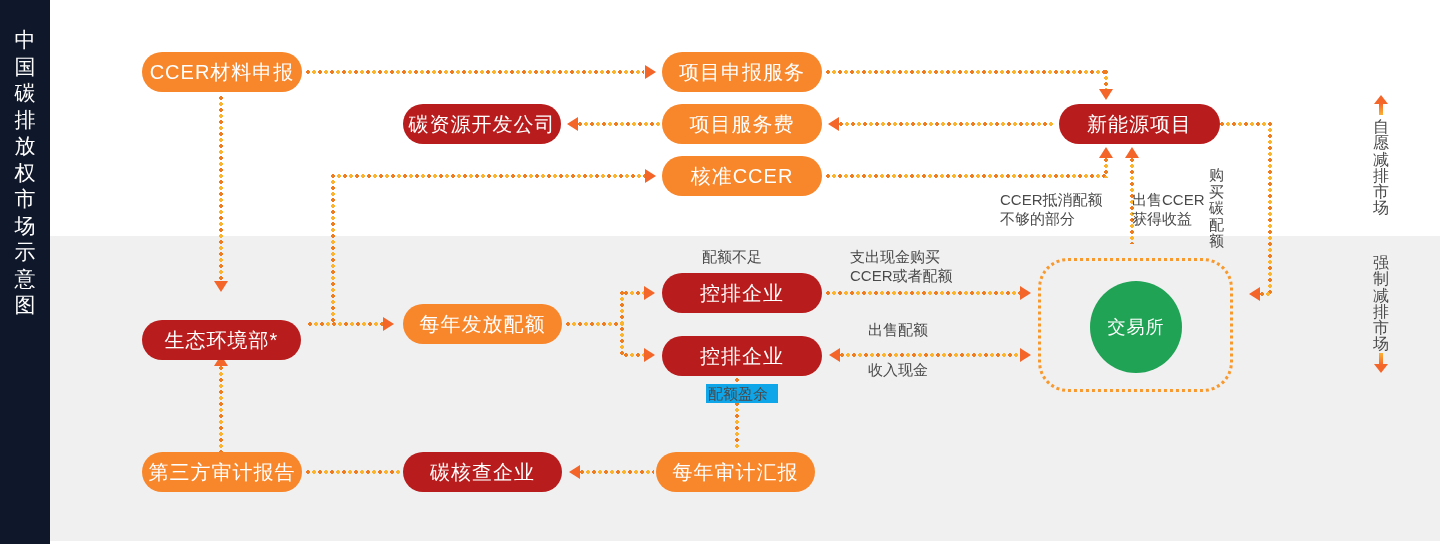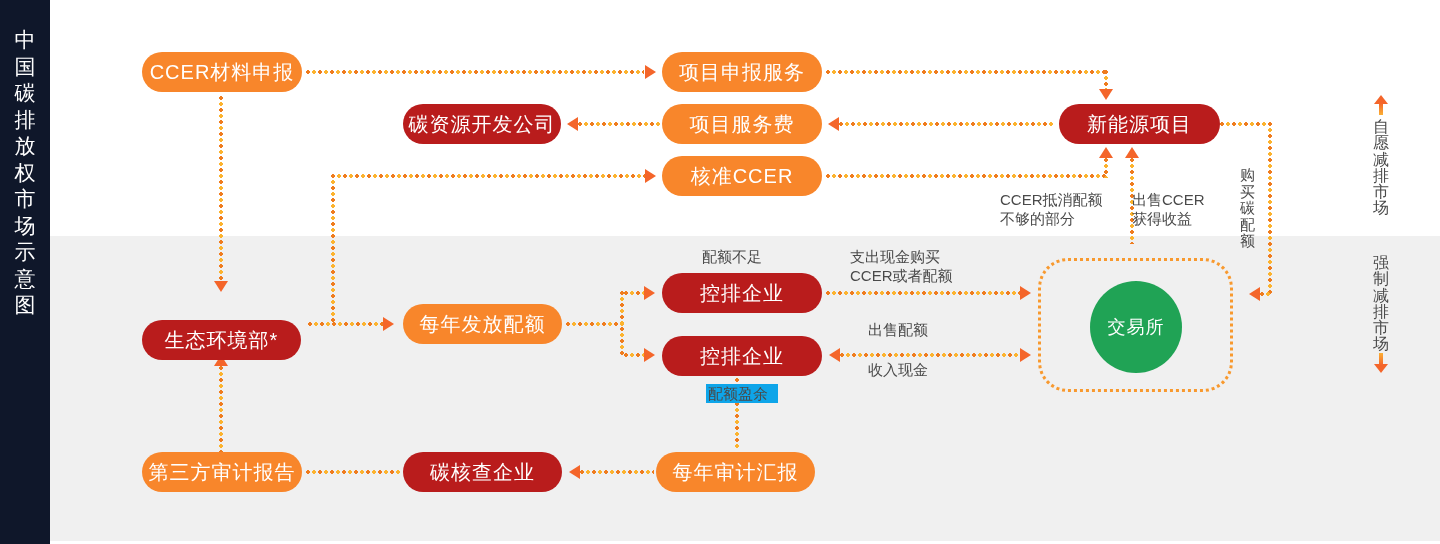--- a/index.html
+++ b/index.html
@@ -175,21 +175,21 @@
   <div class="lbl" style="left:868px;top:320px;width:120px;">出售配额</div>
   <div class="lbl" style="left:868px;top:360px;width:120px;">收入现金</div>
   <div class="lbl" style="left:1000px;top:190px;width:142px;">
     <div>CCER抵消配额</div>
     <div>不够的部分</div>
   </div>
   <div class="lbl" style="left:1132px;top:190px;width:100px;">
     <div>出售CCER</div>
     <div>获得收益</div>
   </div>
-  <div class="lbl-v" style="left:1239px;top:167px;">购买碳配额</div>
+  <div class="lbl-v" style="left:1208px;top:167px;">购买碳配额</div>
 
   <div class="stem-arrow" style="left:1373px;top:95px;">
     <div class="head-up"></div>
     <div class="tail-up"></div>
   </div>
   <div class="mkt" style="left:1372px;top:119px;">自愿减排市场</div>
   <div class="mkt" style="left:1372px;top:255px;">强制减排市场</div>
   <div class="stem-arrow" style="left:1373px;top:353px;">
     <div class="head-down"></div>
     <div class="tail-down"></div>

